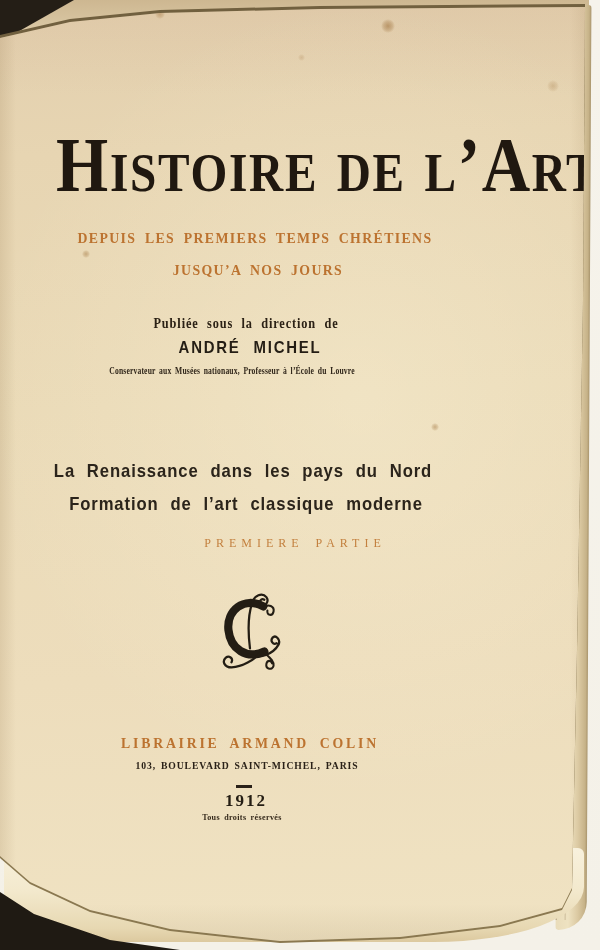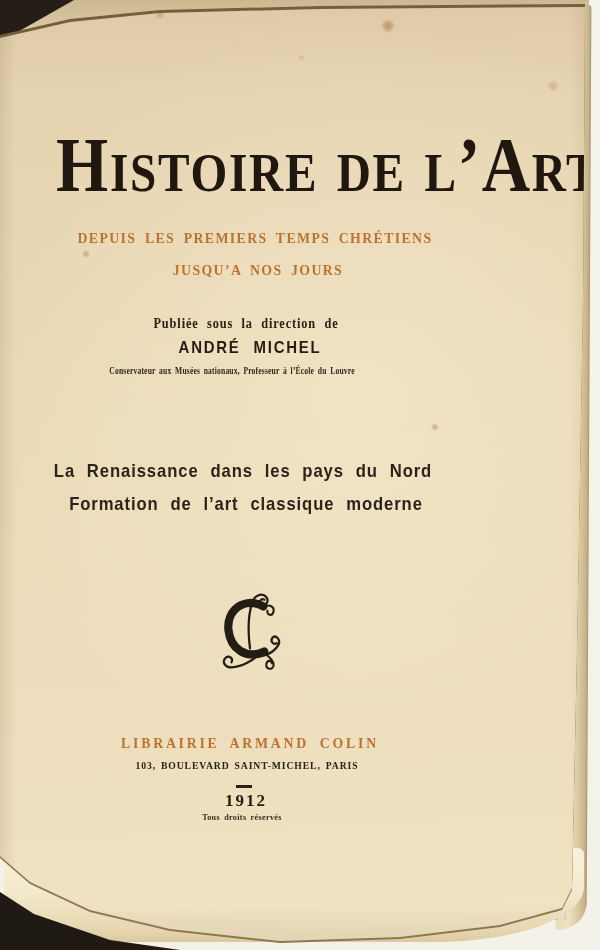--- a/index.html
+++ b/index.html
@@ -113,20 +113,21 @@
 
     <div class="line orange o1">DEPUIS LES PREMIERS TEMPS CHRÉTIENS</div>
     <div class="line orange o2">JUSQU’A NOS JOURS</div>
 
     <div class="line publiee">Publiée sous la direction de</div>
     <div class="line andre">ANDRÉ MICHEL</div>
     <div class="line conserv">Conservateur aux Musées nationaux, Professeur à l’École du Louvre</div>
 
     <div class="line sansline ren1">La Renaissance dans les pays du Nord</div>
     <div class="line sansline ren2">Formation de l’art classique moderne</div>
+    <div class="line premiere">PREMIERE PARTIE</div>
 
     <svg class="monogram" viewBox="0 0 66 78" fill="none" stroke="#231d14" stroke-linecap="round">
       <path d="M45,15 C26,5 9,19 11,38 C13,57 29,67 46,59" stroke-width="8"></path>
       <path d="M32,56 C30,40 30,24 34,12 C36,4 44,1 48,6 C51,10 47,16 43,13 C40,10.5 43,6.5 46,8.5" stroke-width="2.2"></path>
       <path d="M45,16 C50,12 56,15 55,20 C54,25 48,24 49,19" stroke-width="2"></path>
       <path d="M30,62 C42,67 55,61 60,52 C62,47 57,42.5 54,45.5 C51.5,48.5 54.5,53 58,51" stroke-width="2.2"></path>
       <path d="M44,58 C36,68 24,74 14,74.5 C7,74.5 4.5,68.5 8.5,65 C11.5,62.5 16,65.5 14,69.5" stroke-width="2.2"></path>
       <path d="M44,58 C50,64 56,68 55,73 C54,77.5 47,76.5 48,71 C48.8,67 53,67.5 53.5,70.5" stroke-width="2"></path>
     </svg>
 

